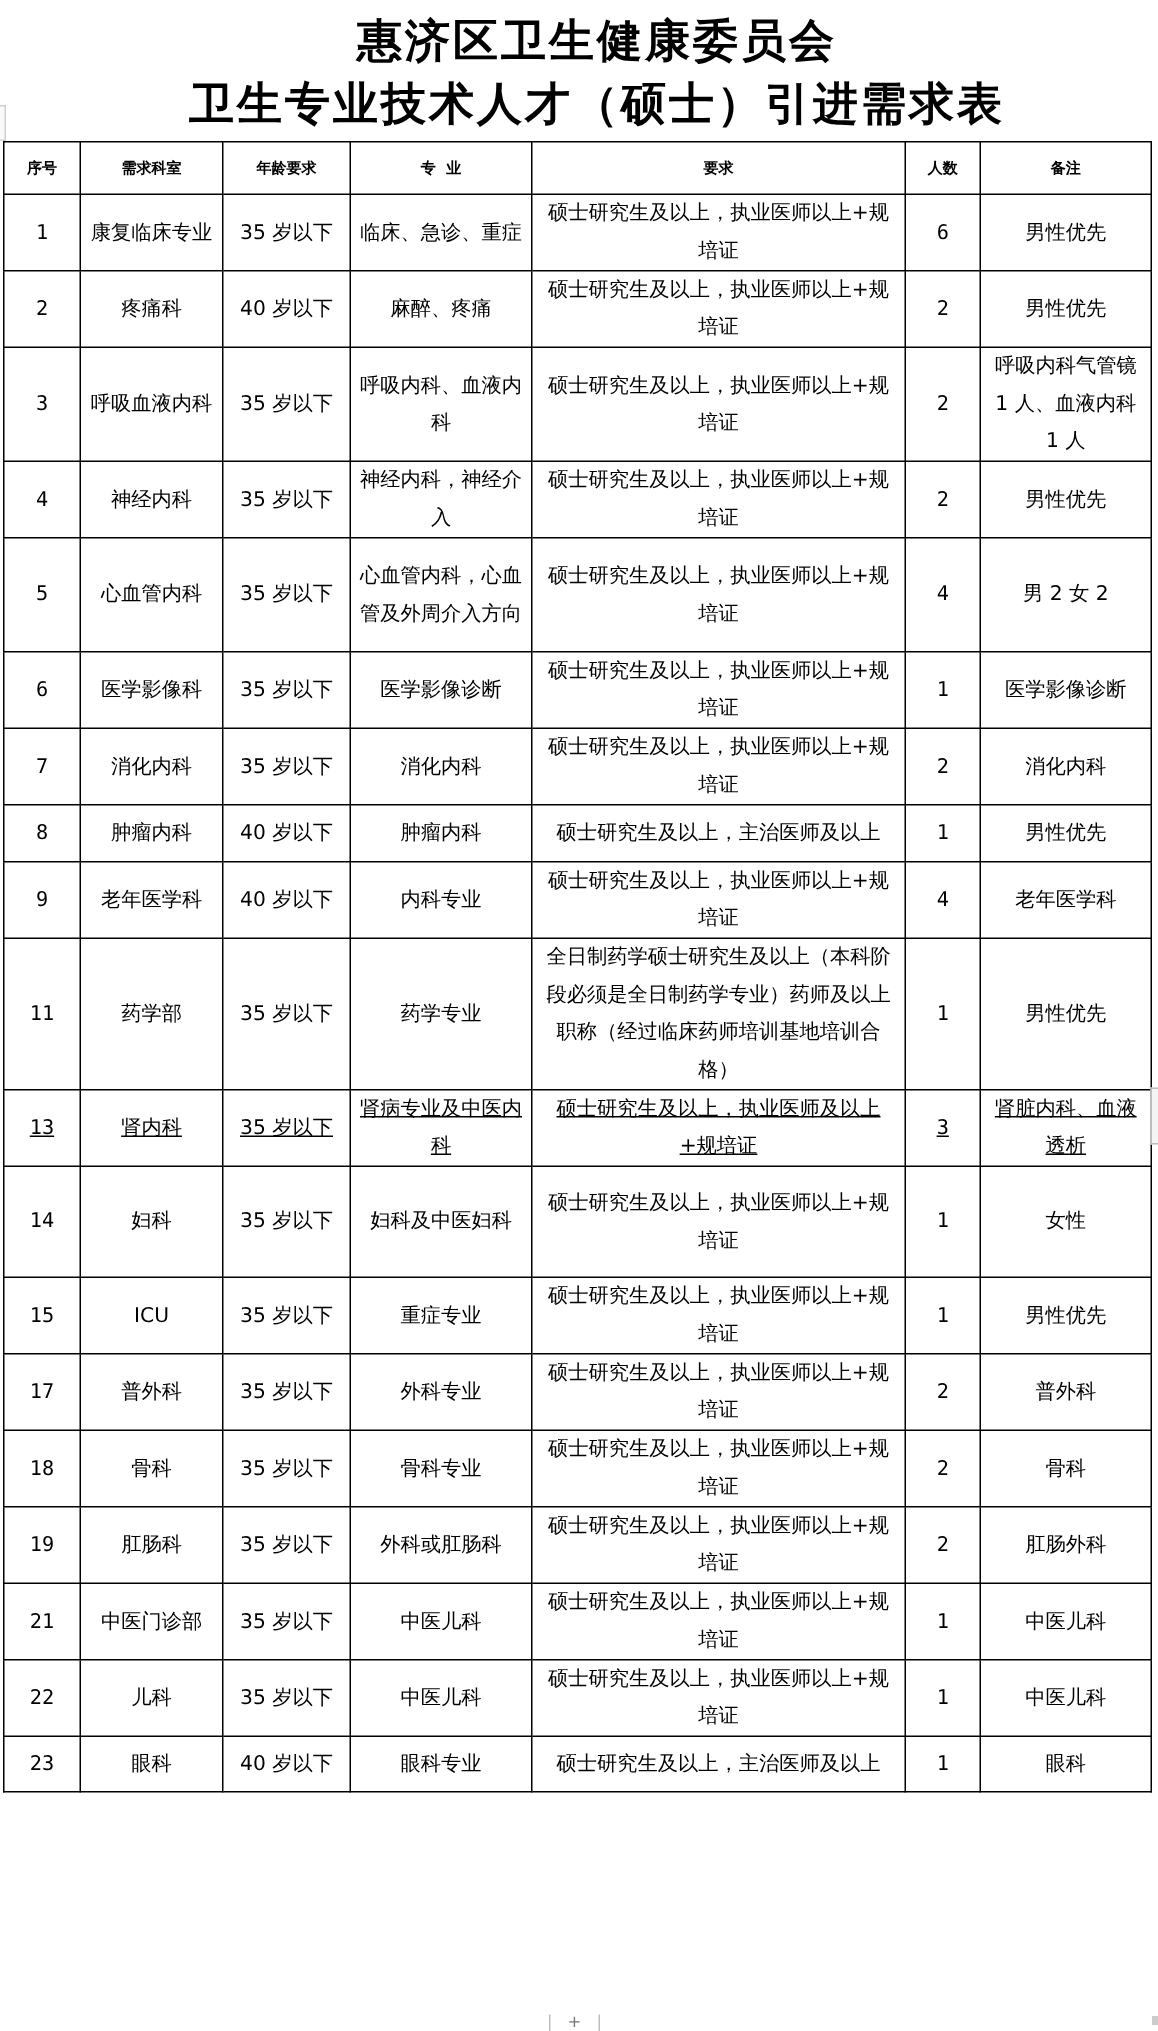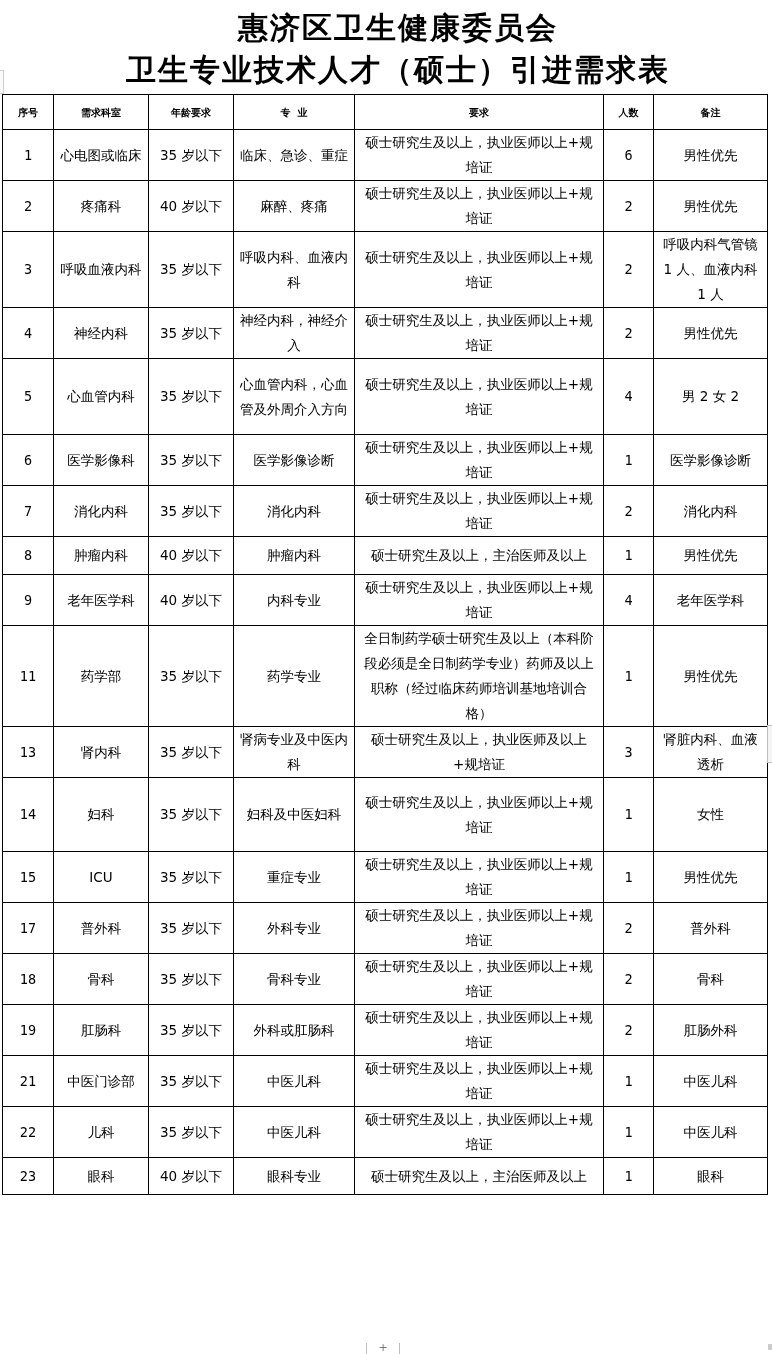--- a/index.html
+++ b/index.html
@@ -53,21 +53,21 @@
       <th>年龄要求</th>
       <th style="white-space:pre">专  业</th>
       <th>要求</th>
       <th>人数</th>
       <th>备注</th>
     </tr>
   </thead>
   <tbody id="tbody">
       <tr style="height: 51px;">
         <td class="num">1</td>
-        <td>心电图或临床</td>
+        <td>康复临床专业</td>
         <td>35 岁以下</td>
         <td>临床、急诊、重症</td>
         <td class="reqcol">硕士研究生及以上，执业医师以上+规培证</td>
         <td class="num">6</td>
         <td>男性优先</td>
       </tr>
       <tr style="height: 50px;">
         <td class="num">2</td>
         <td>疼痛科</td>
         <td>40 岁以下</td>
@@ -141,21 +141,21 @@
       </tr>
       <tr style="height: 101px;">
         <td class="num">11</td>
         <td>药学部</td>
         <td>35 岁以下</td>
         <td>药学专业</td>
         <td class="reqcol">全日制药学硕士研究生及以上（本科阶段必须是全日制药学专业）药师及以上职称（经过临床药师培训基地培训合格）</td>
         <td class="num">1</td>
         <td>男性优先</td>
       </tr>
-      <tr style="height: 51px;">
+      <tr style="height: 51px; text-decoration: underline;">
         <td class="num">13</td>
         <td>肾内科</td>
         <td>35 岁以下</td>
         <td>肾病专业及中医内科</td>
         <td class="reqcol">硕士研究生及以上，执业医师及以上+规培证</td>
         <td class="num">3</td>
         <td>肾脏内科、血液透析</td>
       </tr>
       <tr style="height: 74px;">
         <td class="num">14</td>

